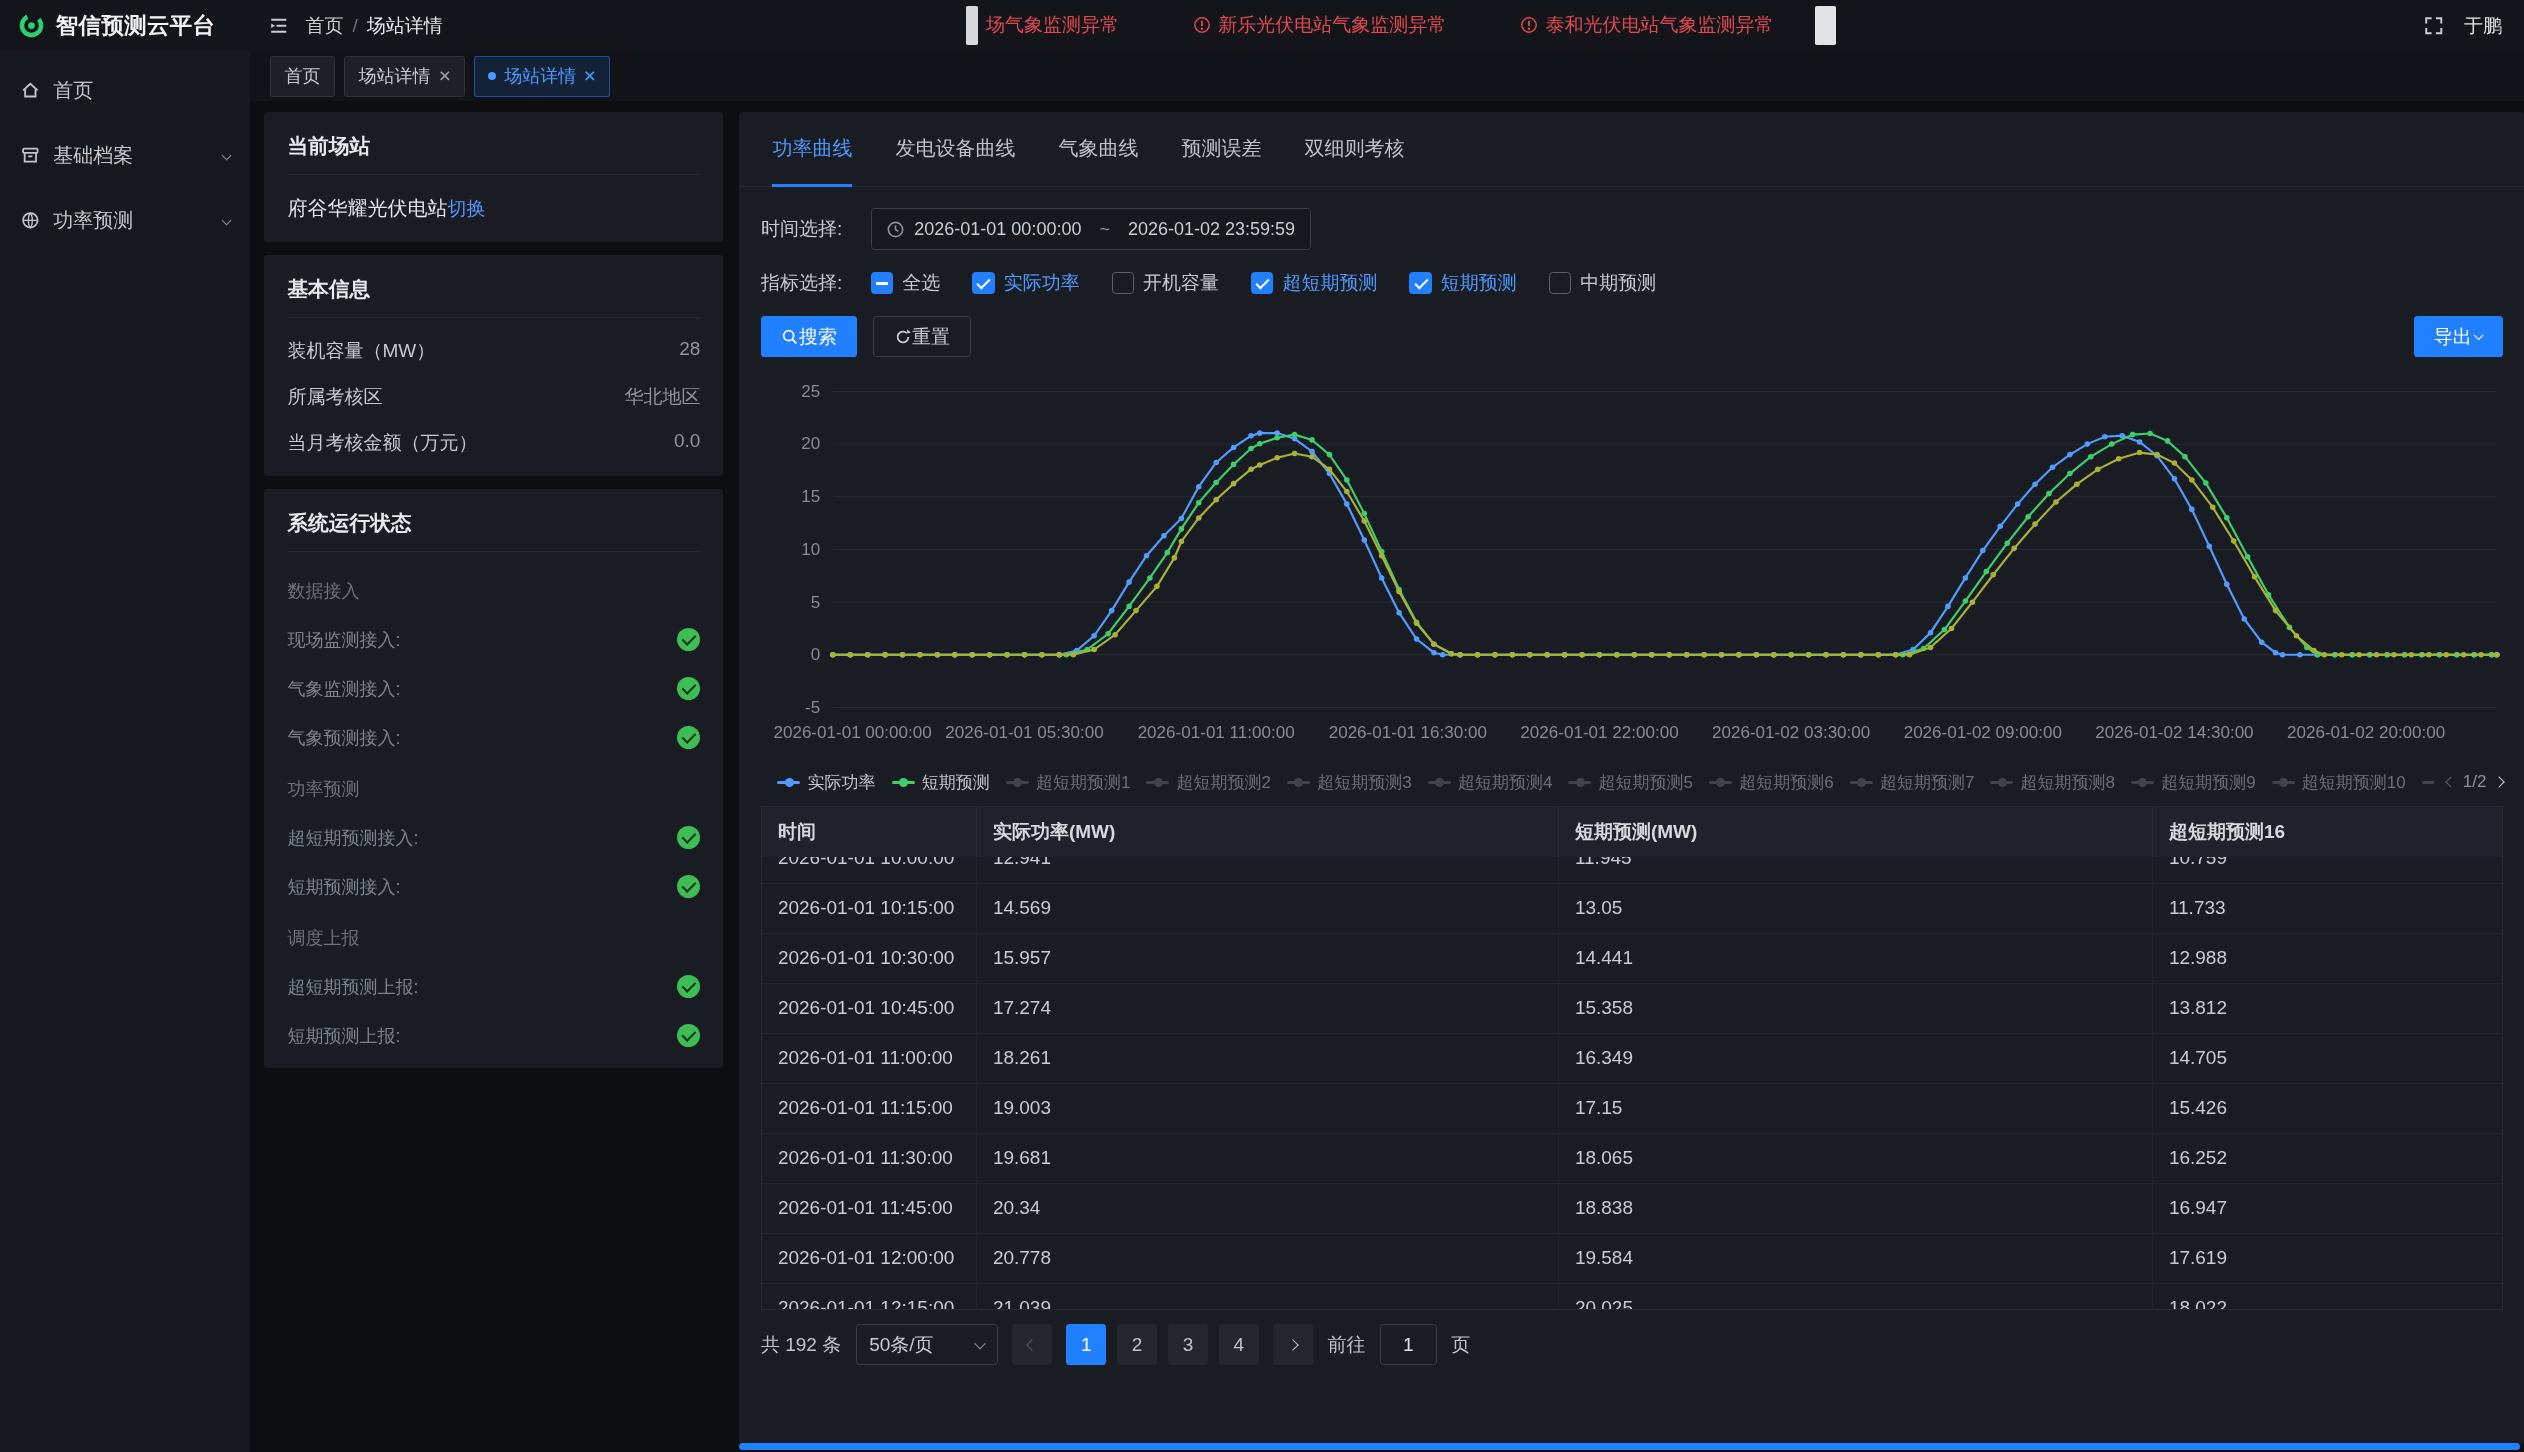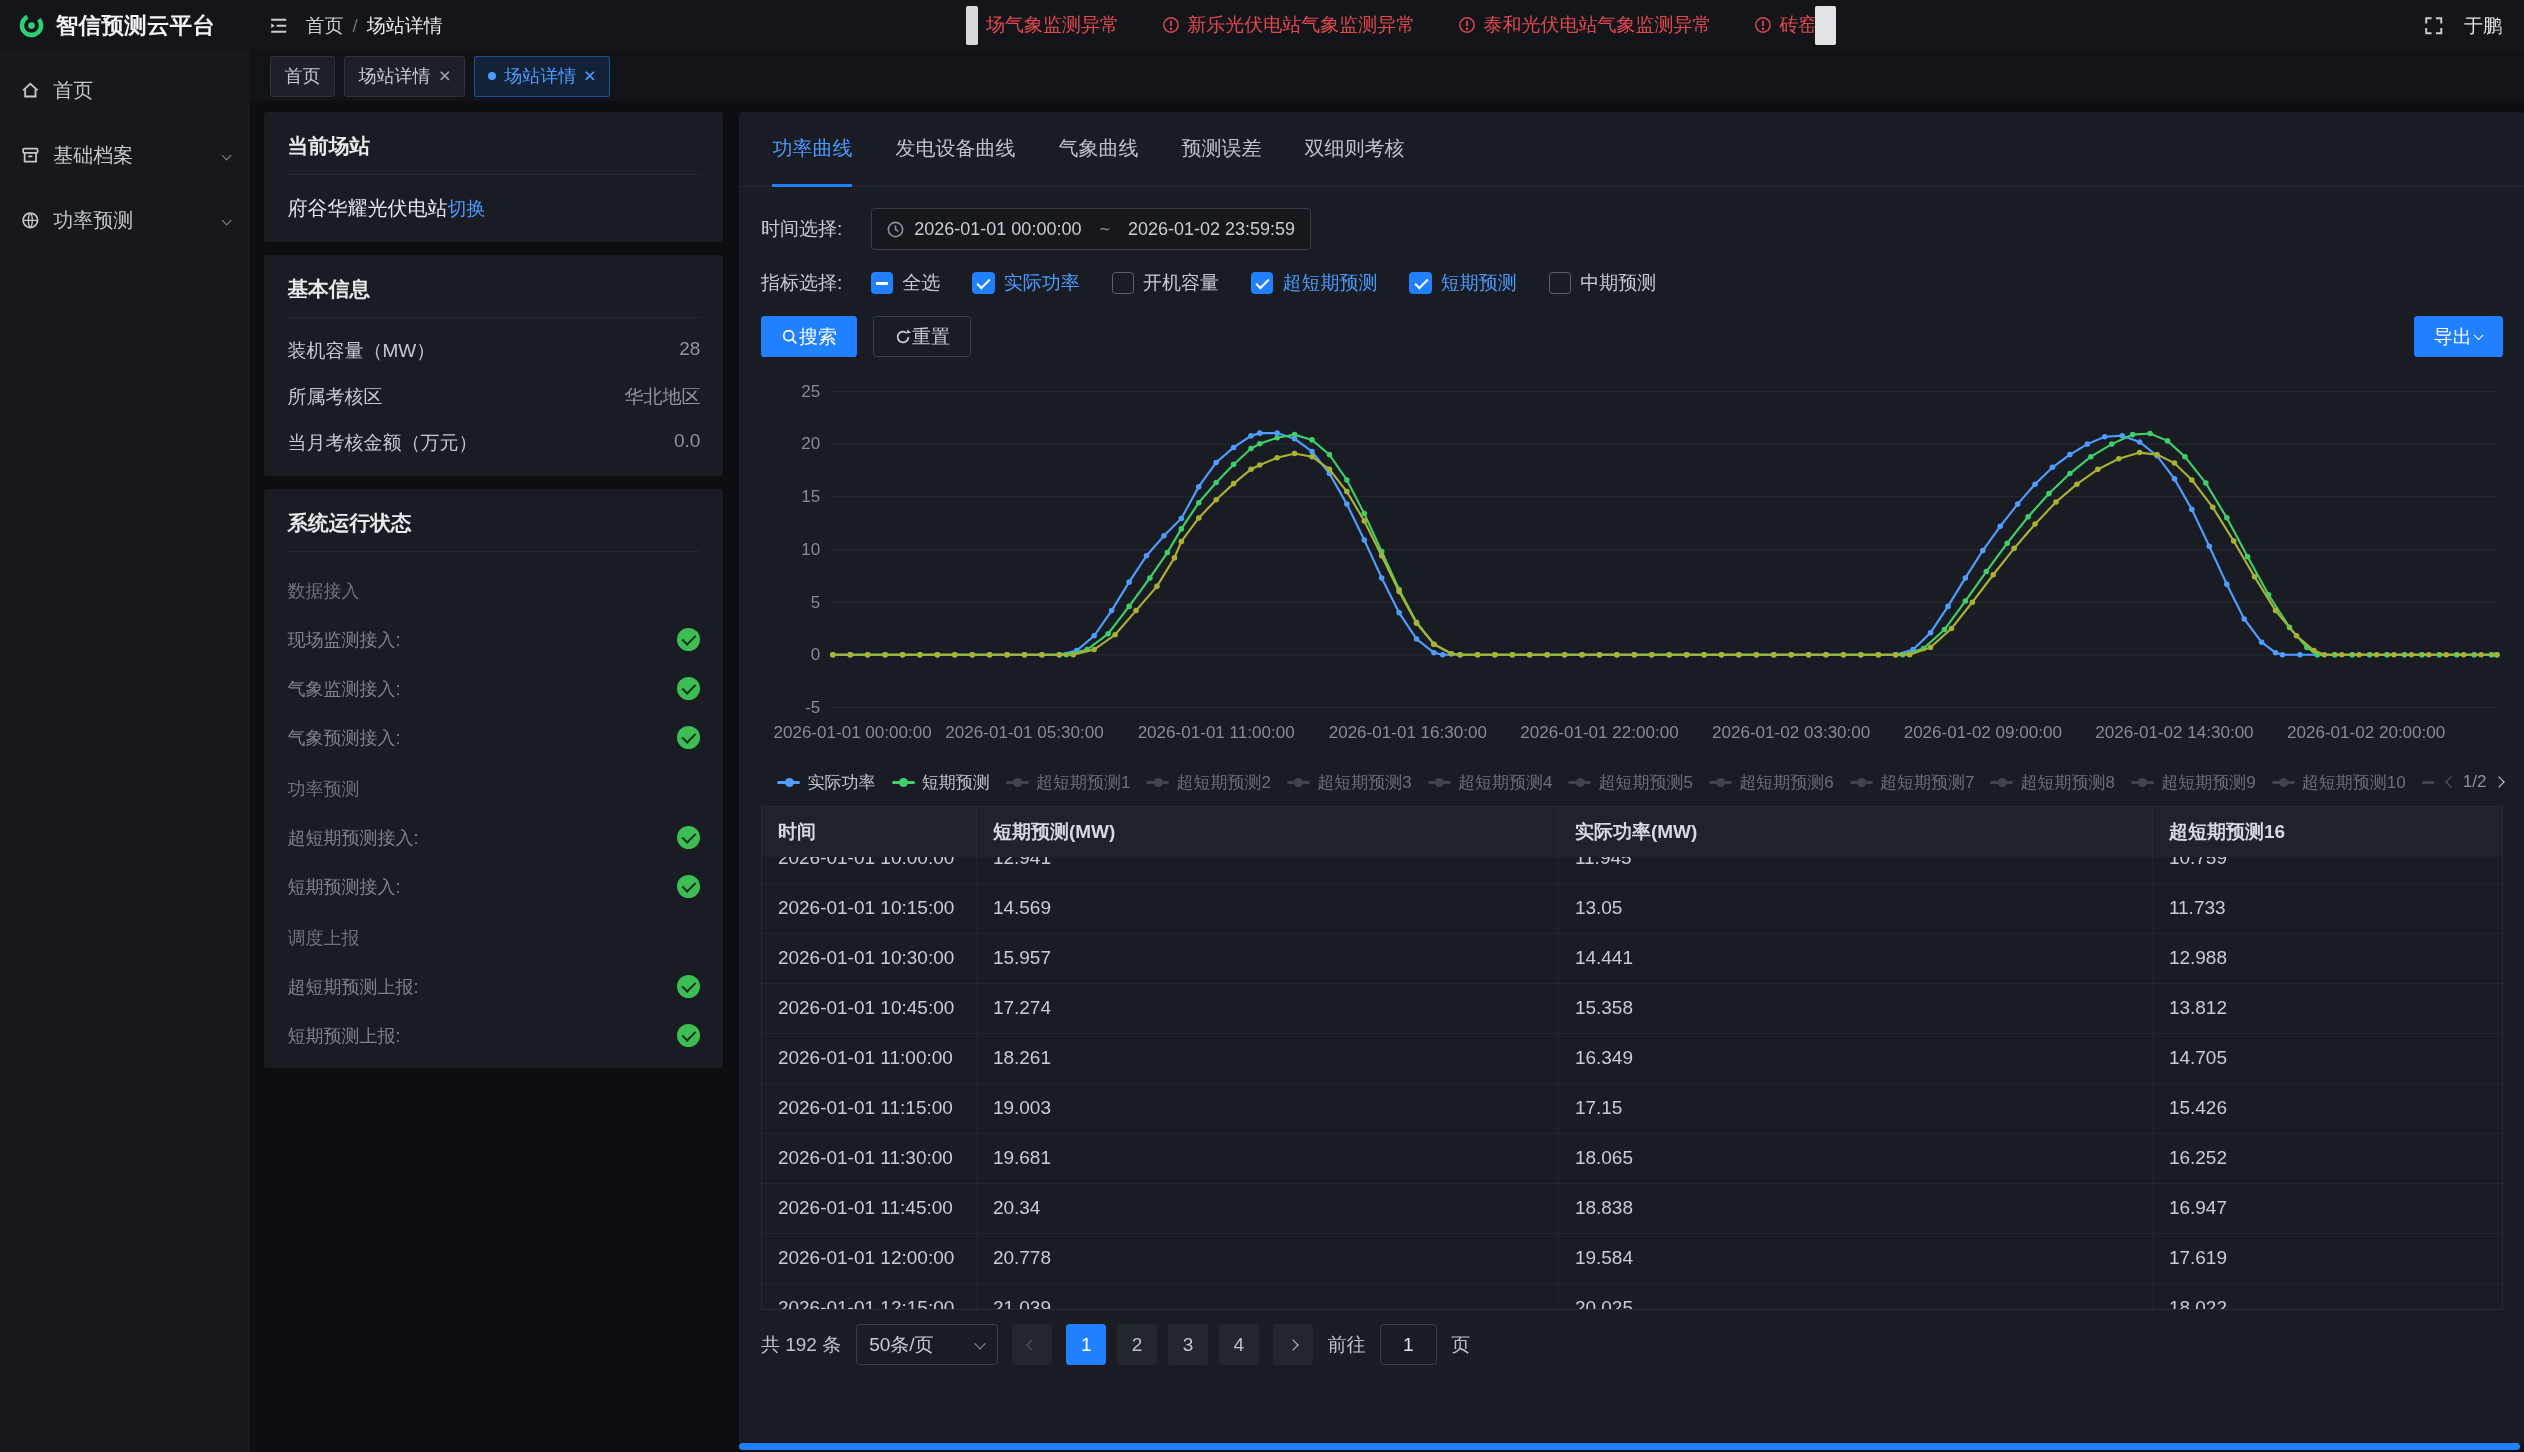--- a/index.html
+++ b/index.html
@@ -18,21 +18,21 @@
 
   
   .topbar{position:fixed;top:0;left:0;width:2525px;height:51px;background:#14151a;display:flex;align-items:center;z-index:10;}
   .brand{width:250px;flex:none;display:flex;align-items:center;gap:10.8px;padding-left:18px;}
   .brand-name{font-size:22.4px;font-weight:bold;color:#f2f4f6;letter-spacing:0.4px;}
   .collapse{margin-left:18px;cursor:pointer;display:flex;align-items:center;}
   .breadcrumb{margin-left:16px;display:flex;align-items:center;gap:9px;font-size:19px;color:#c9ccd2;}
   .bc-sep{color:#6d727b;}
   .bc-current{color:#e8eaee;}
   .ticker{position:absolute;left:966px;top:5.4px;width:870px;height:40px;display:flex;align-items:center;overflow:hidden;}
-  .ticker-items{display:flex;gap:43px;align-items:center;white-space:nowrap;padding-left:20px;}
+  .ticker-items{display:flex;gap:74px;align-items:center;white-space:nowrap;padding-left:20px;}
   .tk-item{display:flex;align-items:center;gap:7.2px;color:#e2484e;font-size:19px;flex:none;}
   .mask{position:absolute;top:0.9px;bottom:0.9px;z-index:2;}
   .mask.left{left:0;width:11.7px;background:#d7d9db;border-radius:1.8px;}
   .mask.right{right:0;width:21.5px;background:#e2e3e5;border-radius:1.8px;}
   .top-right{margin-left:auto;display:flex;align-items:center;gap:20px;padding-right:23px;font-size:19px;color:#e5e5e5;}
 
   
   .sidebar{position:fixed;top:51px;left:0;bottom:0;width:250px;background:#17181e;padding-top:7.2px;}
   .side-item{height:65px;display:flex;align-items:center;gap:12.6px;padding:0 20px;font-size:20px;color:#c3c6cc;cursor:pointer;}
   .side-chev{width:7.2px;height:7.2px;border-width:1.4px;color:#868b94;margin-left:auto;transform:rotate(45deg);}
@@ -778,22 +778,22 @@
         <div class="lg-pager">
           <i class="chev left" style="color:#565b63"></i>
           <span>1/2</span>
           <i class="chev right" style="color:#cfd3d8"></i>
         </div>
       </div>
 
       <div class="tbl">
         <div class="t-head" id="t-head">
             <div>时间</div>
+            <div>实际功率(MW)</div>
             <div>短期预测(MW)</div>
-            <div>实际功率(MW)</div>
             <div>超短期预测16</div>
           </div>
         <div class="t-body" id="t-body">
             <div class="t-row clipped">
               <div>2026-01-01 10:00:00</div>
               <div>12.941</div>
               <div>11.945</div>
               <div>10.759</div>
             </div>
             <div class="t-row">

